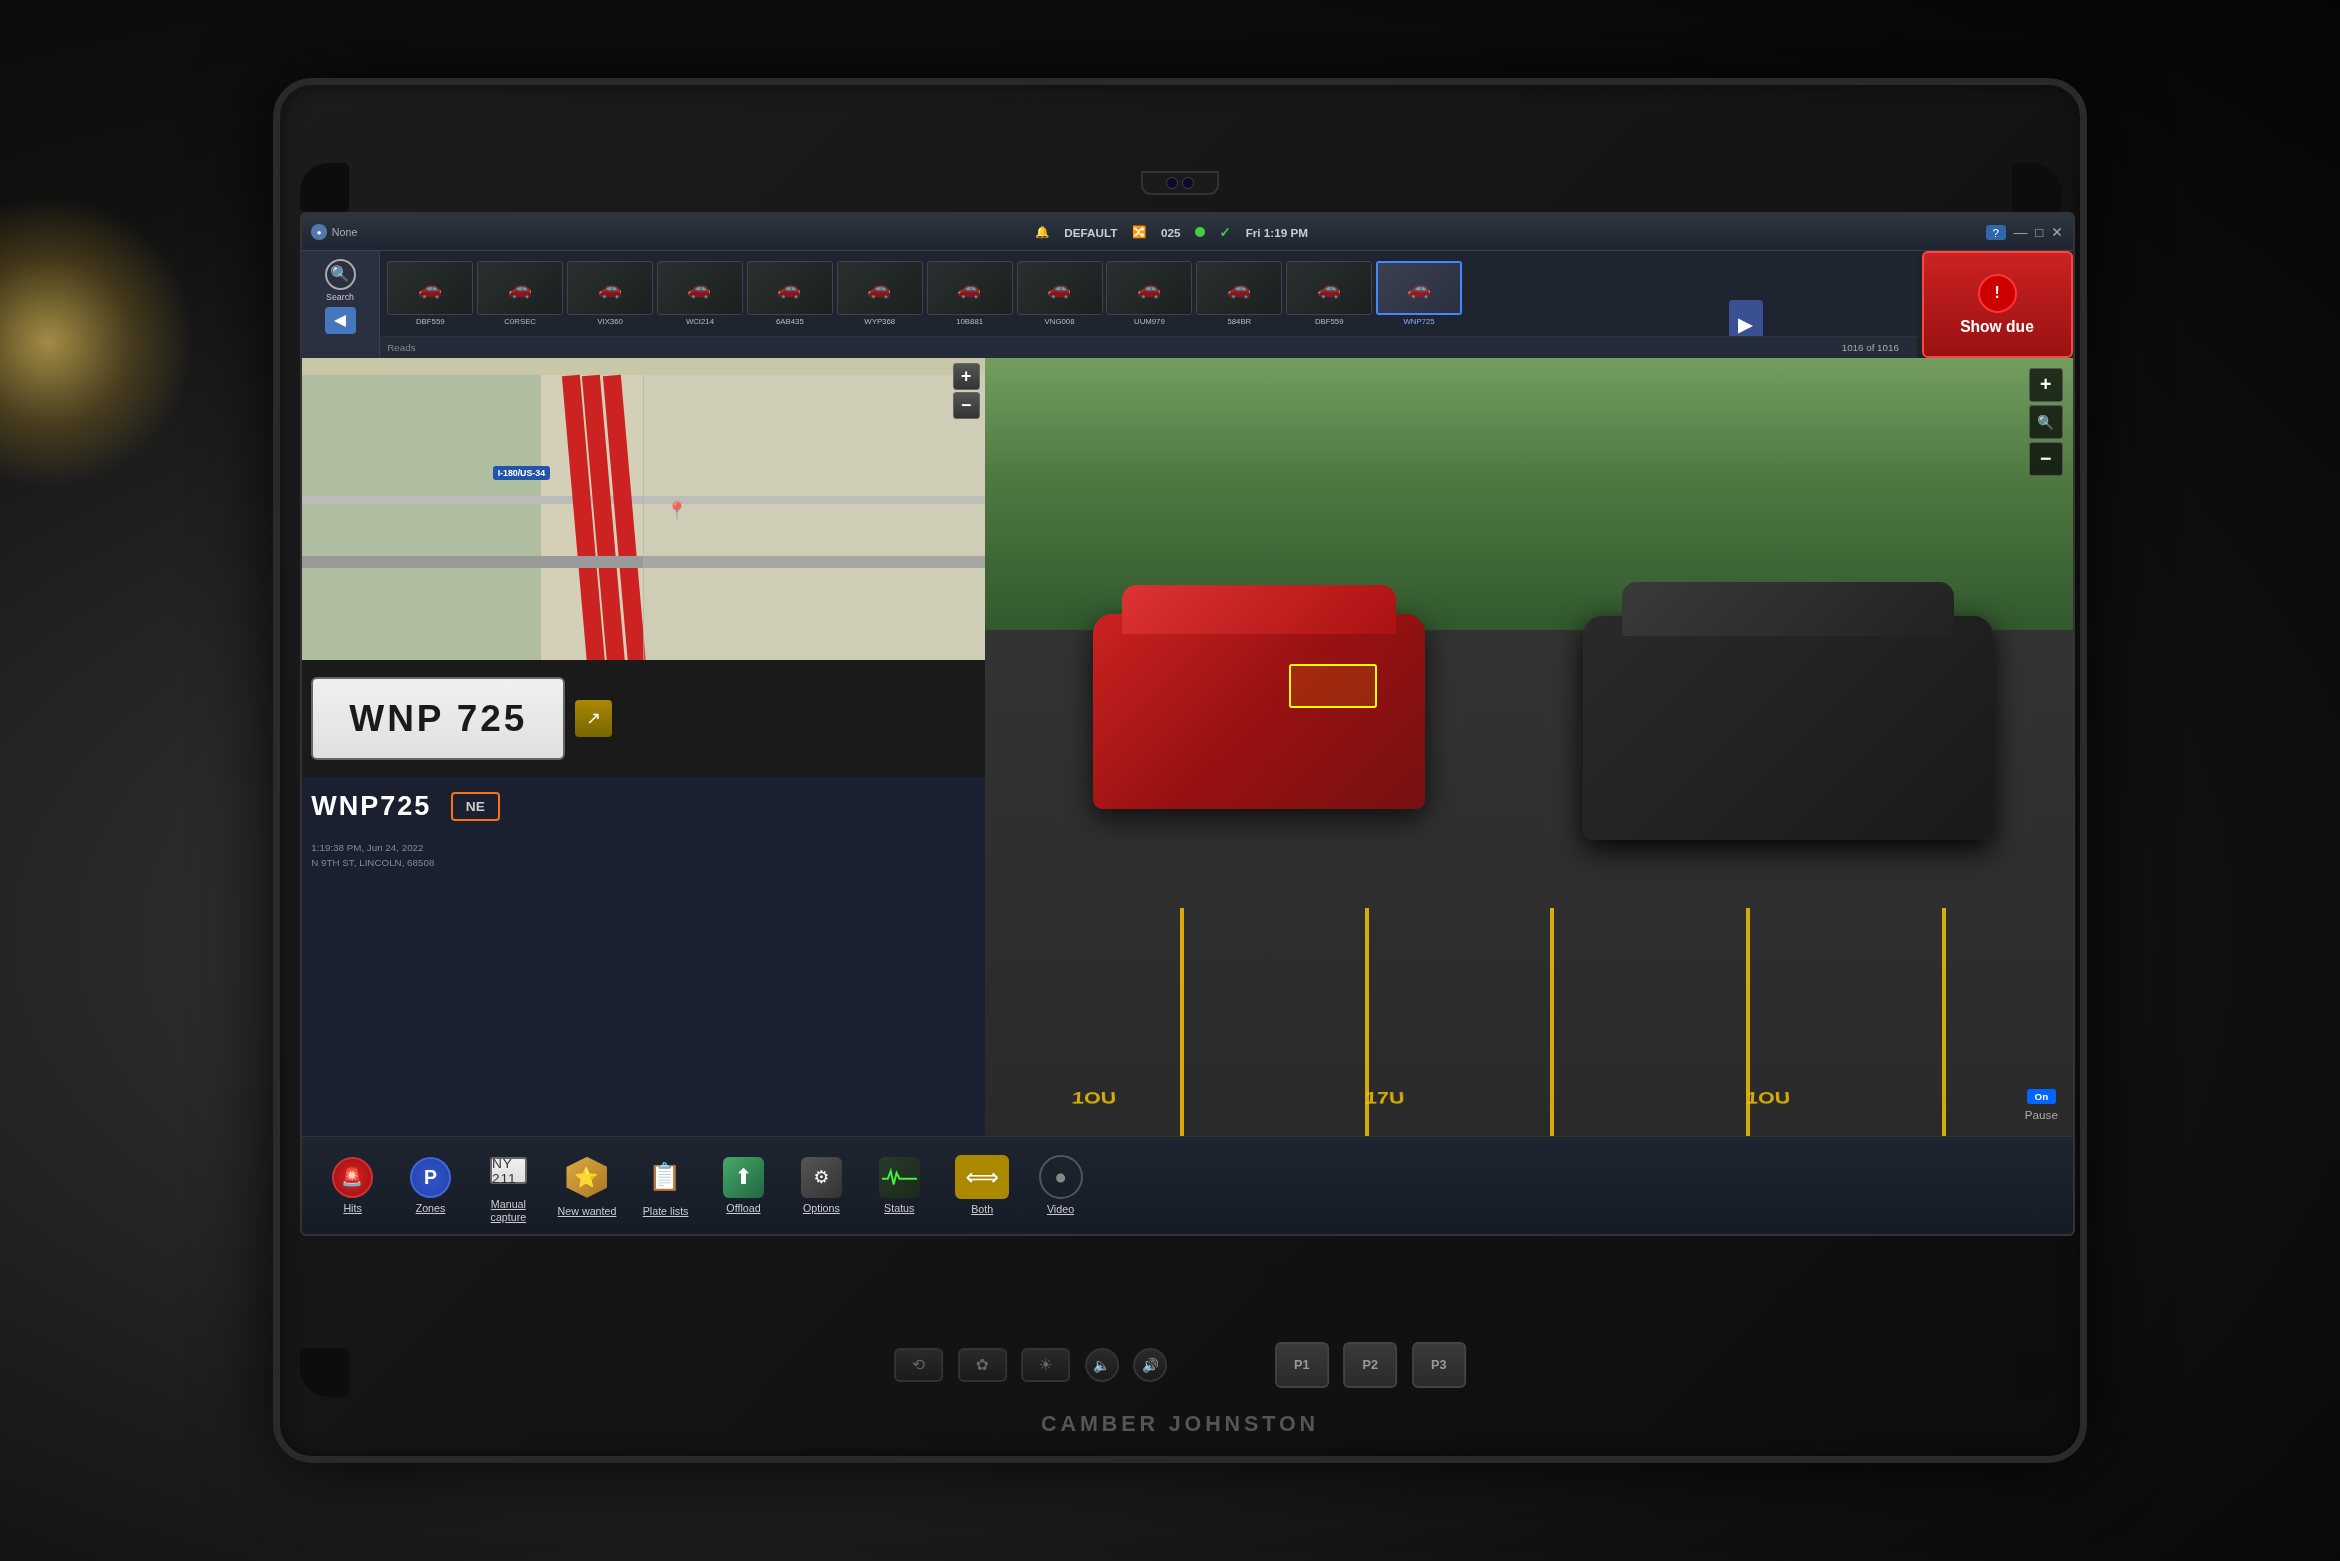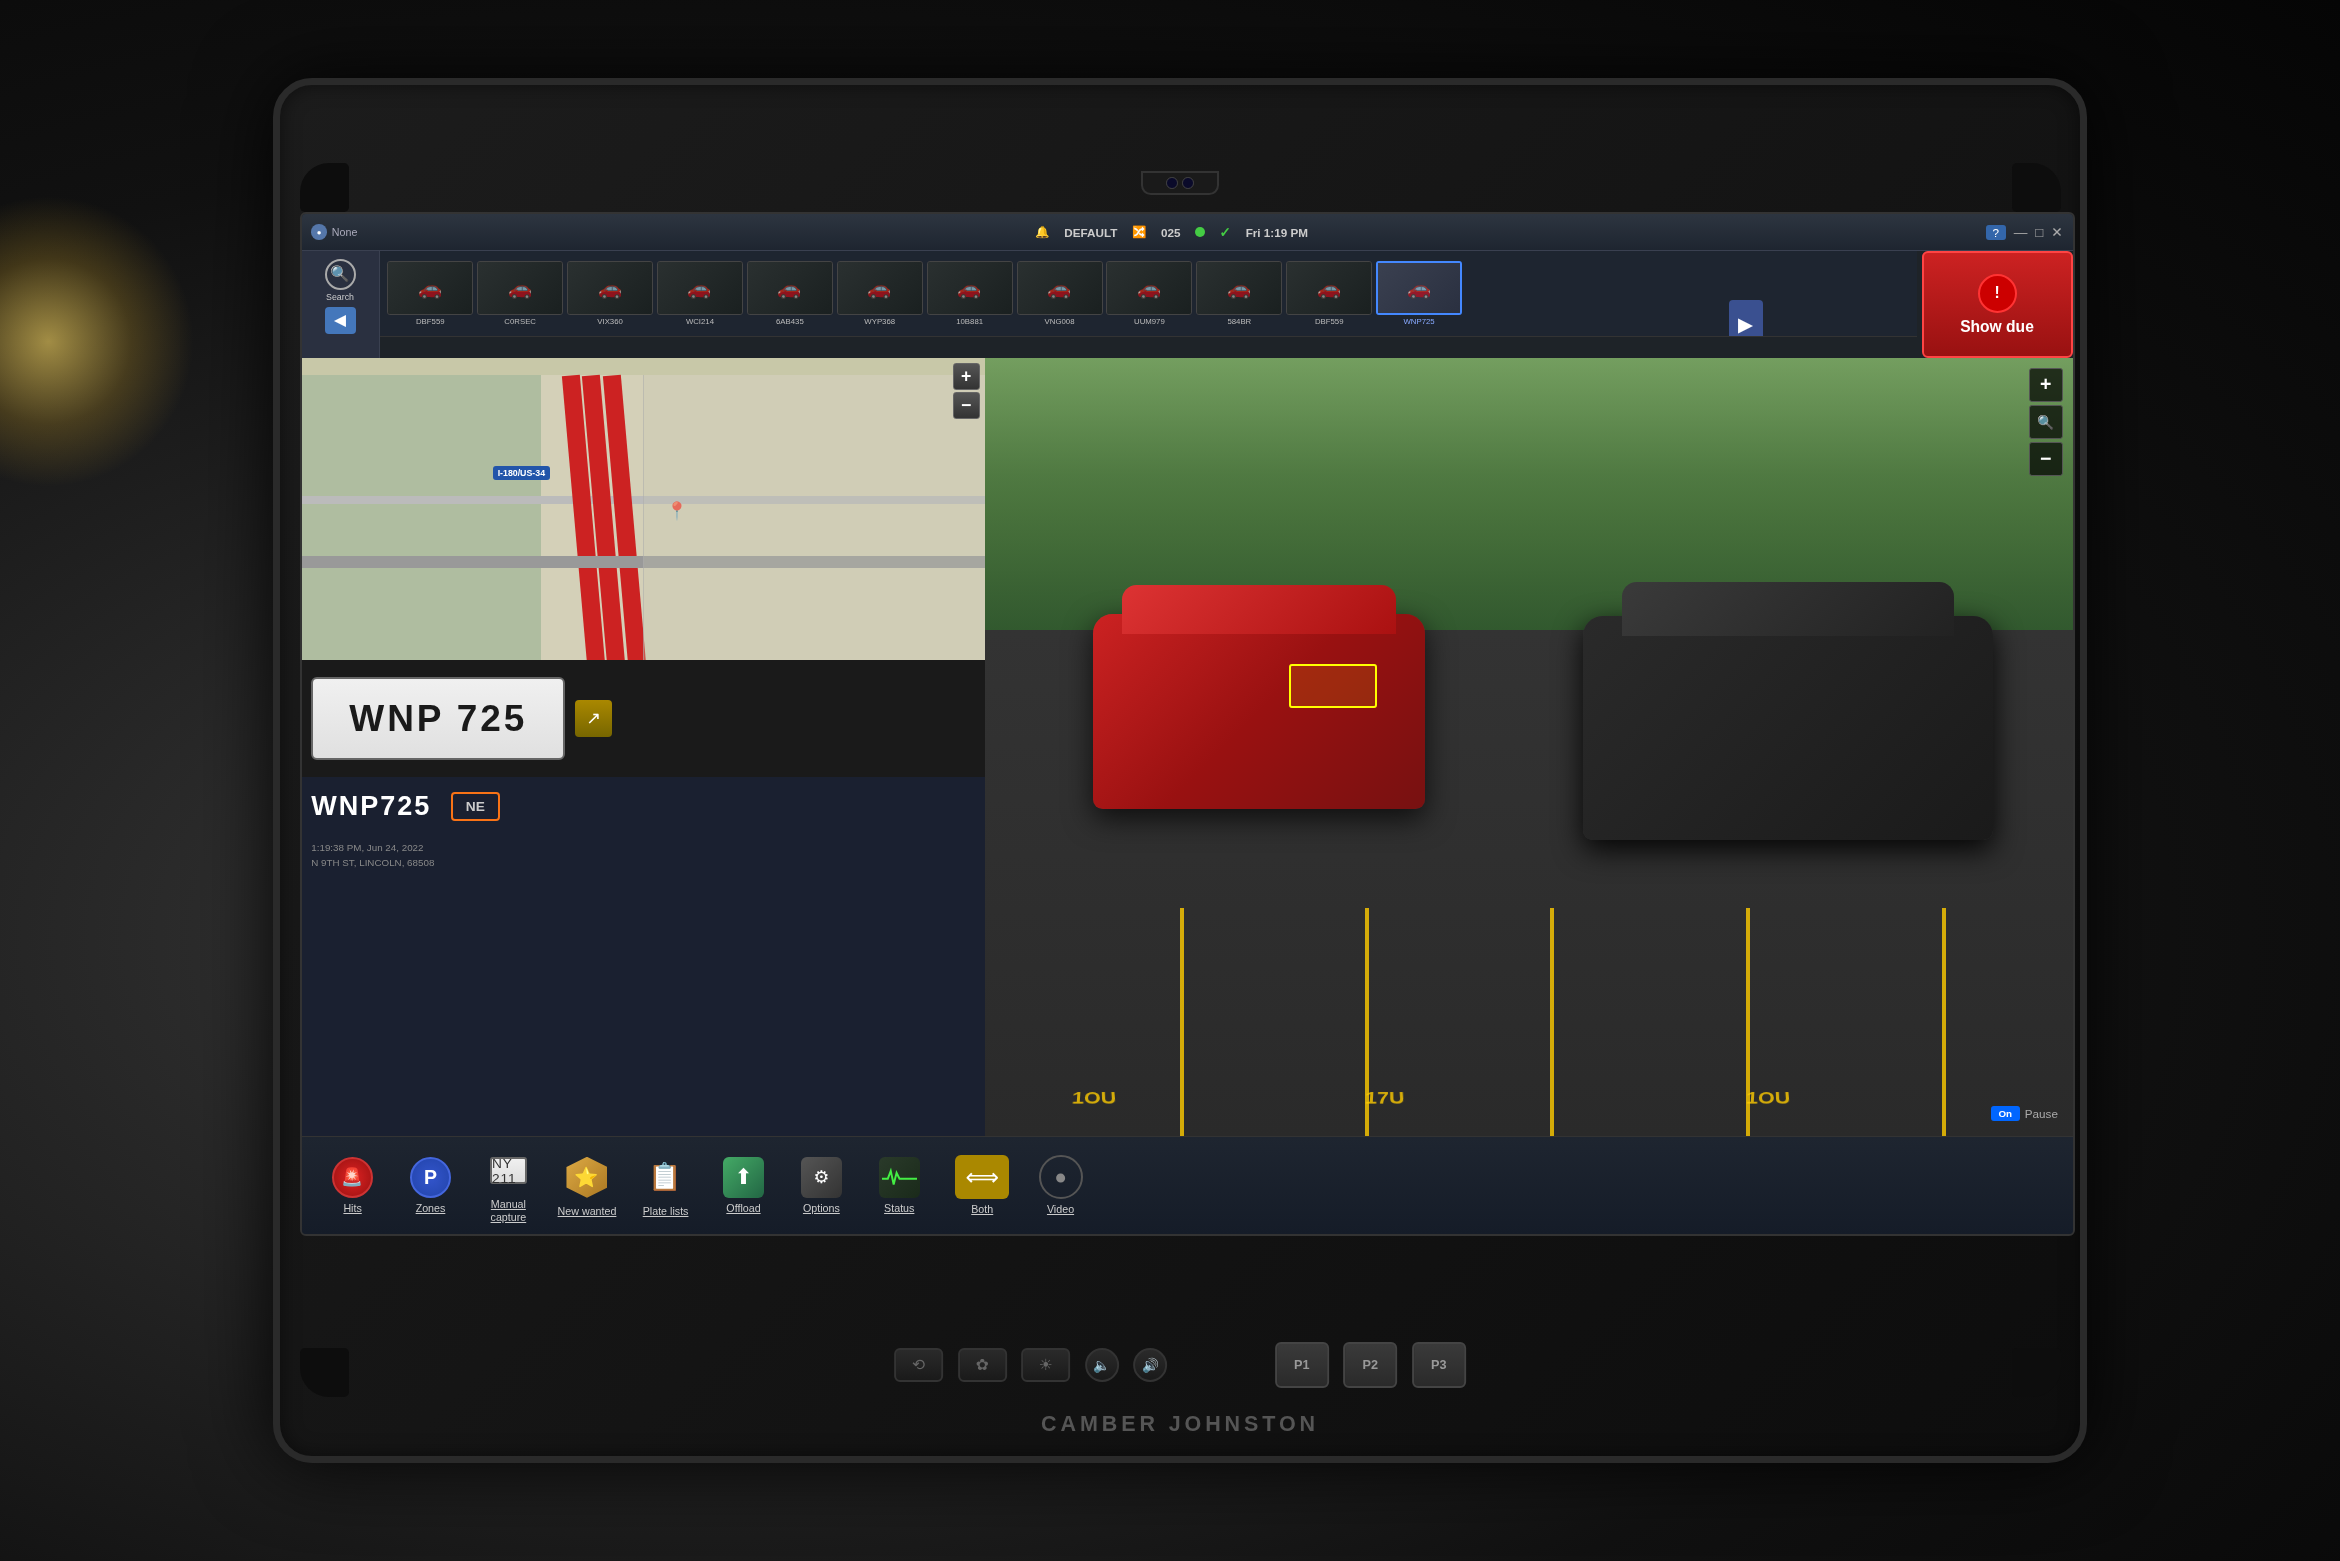--- a/index.html
+++ b/index.html
@@ -778,21 +778,21 @@
       font-size: 19.5px;
       color: #888;
     }
 
     
     .pause-area {
       position: absolute;
       right: 14.6px;
       bottom: 14.6px;
       display: flex;
-      flex-direction: row;
+      flex-direction: column;
       align-items: center;
       gap: 4.9px;
       margin-top: 36px;
     }
 
     .on-badge {
       background: #0066ff;
       color: white;
       font-size: 9.8px;
       padding: 2px 7.8px;
@@ -1118,20 +1118,24 @@
         <div class="plate-thumb">
           <div class="plate-thumb-img selected">
               <div class="thumb-car" style="background:linear-gradient(135deg,#3a4050,#2a3040);"></div>
             </div>
           <span class="plate-thumb-label" style="color:#88aaff;">WNP725</span>
         </div>
 
         <div class="strip-nav-right">▶</div>
       </div>
 
+      <div class="reads-bar">
+        <span class="reads-label">Reads</span>
+        <span class="reads-count">1016 of 1016</span>
+      </div>
 
       <div class="show-due-btn">
         <div class="show-due-circle">
           <span style="color:white;font-size:15.6px;font-weight:bold;">!</span>
         </div>
         <span class="show-due-text">Show due</span>
       </div>
 
       <div class="main-content">
 

